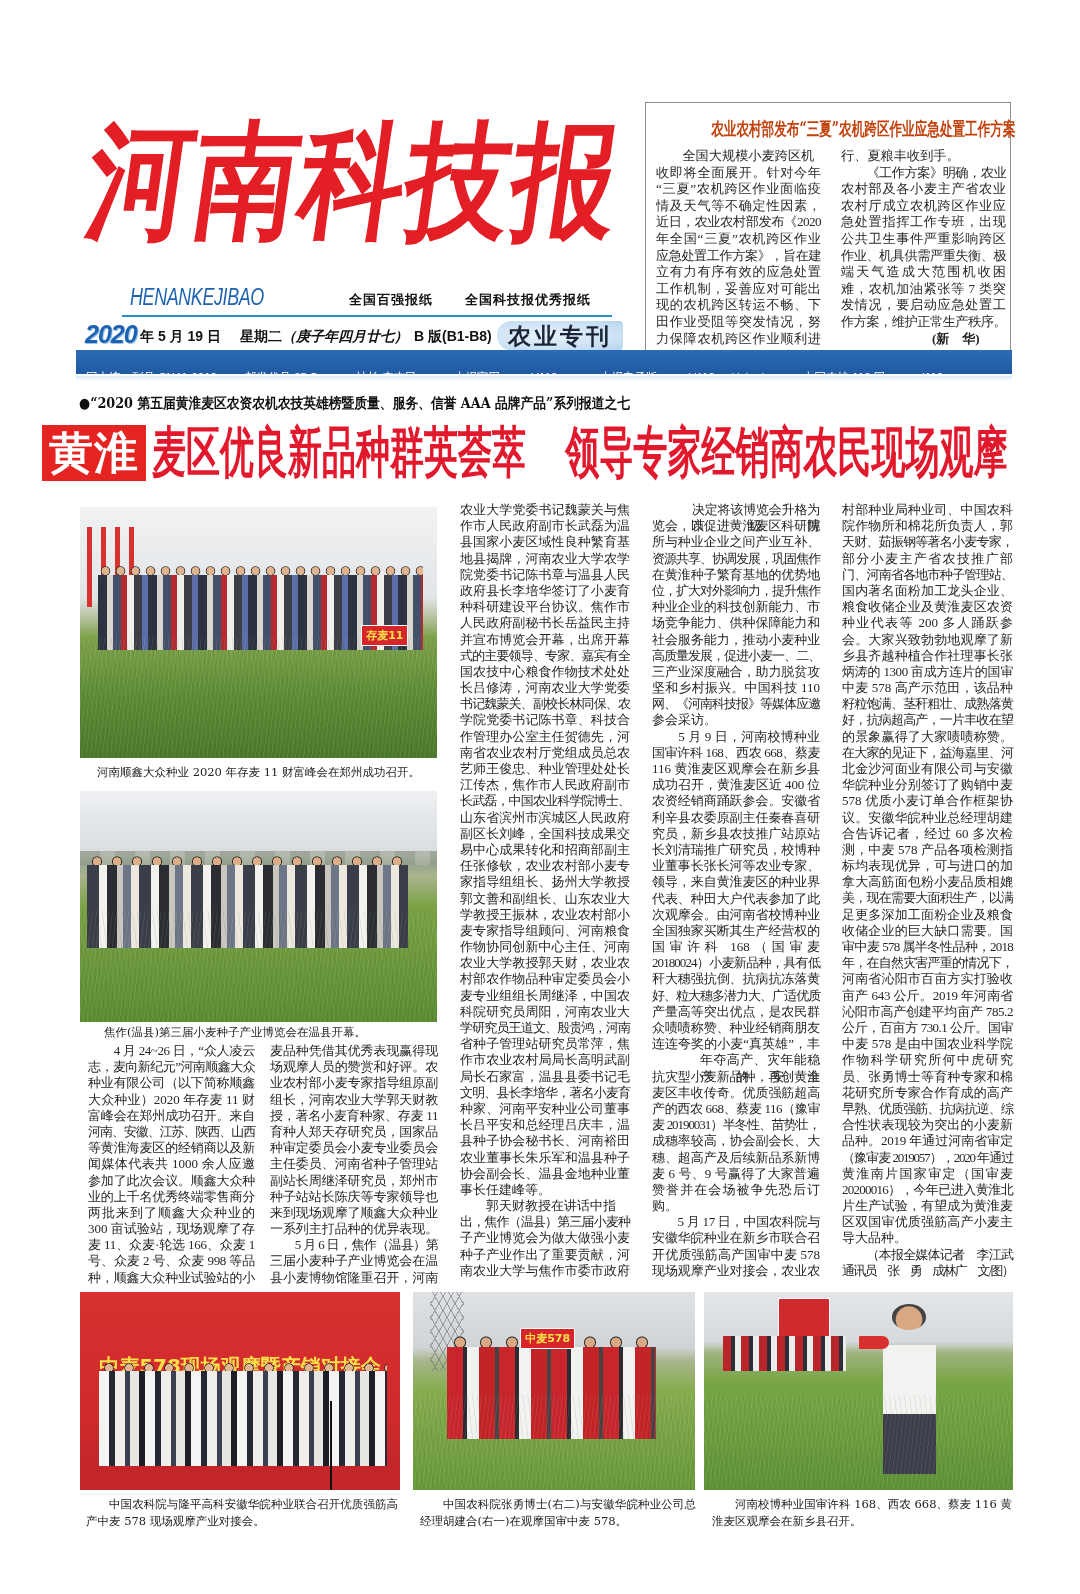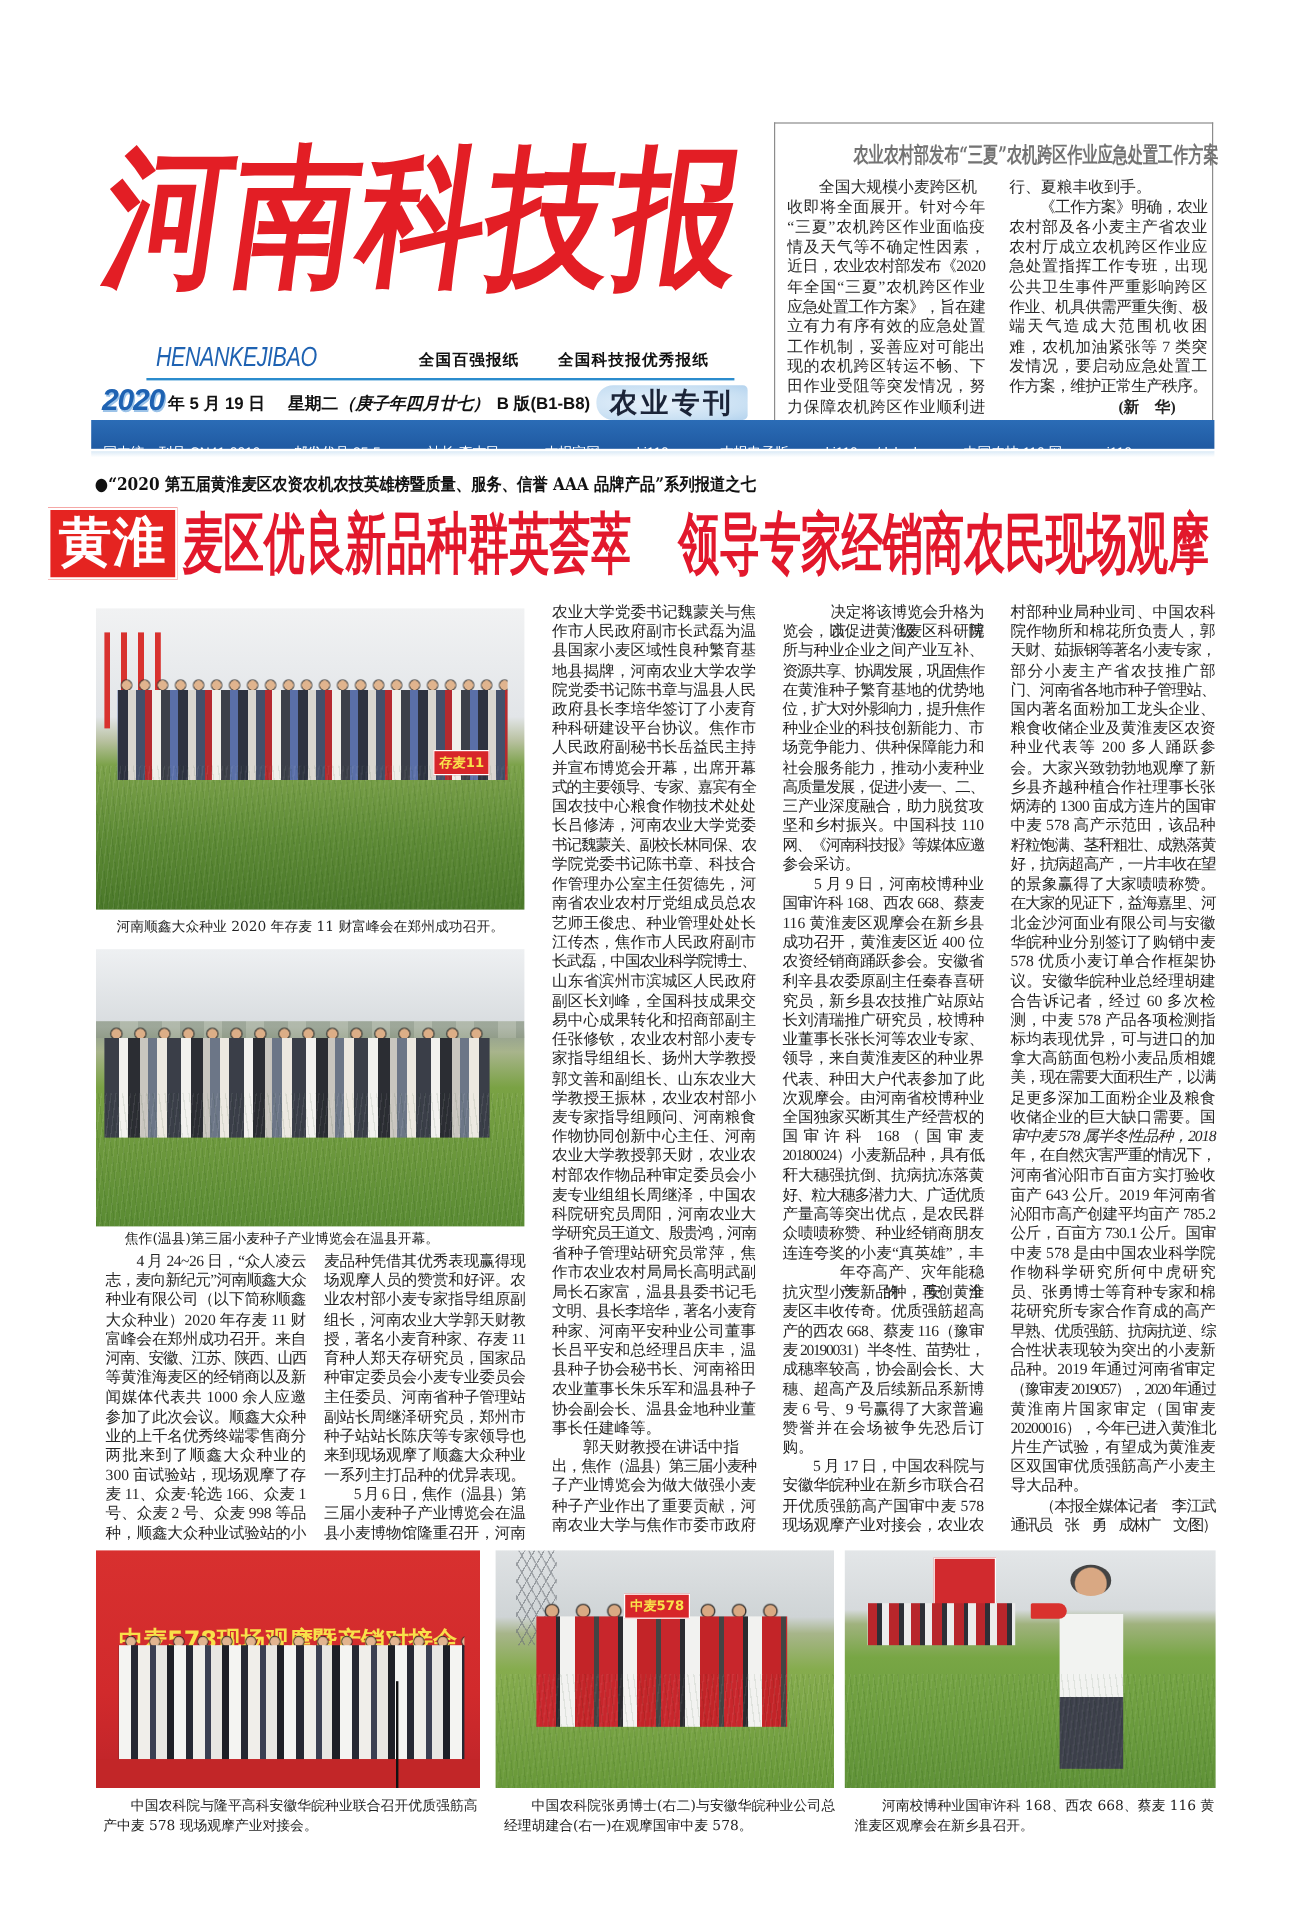--- a/index.html
+++ b/index.html
@@ -33,21 +33,21 @@
     background:linear-gradient(#2b6cb6, var(--info_bar_blue,#1f5aa2)); }
   .info-bar span { position:absolute; top:20px; font-family:"Liberation Sans", sans-serif;
     font-size:11.5px; color:#ffffff; white-space:nowrap; }
   .info-shadow { left:76px; top:376px; width:936px; height:5px;
     background:linear-gradient(#dbeaf6, #ffffff); }
 
   
   .brief { left:645px; top:102px; width:366px; height:248px; border:1px solid #8c8c8c;
     border-bottom:none; box-sizing:border-box; background:#fff; }
   .brief-title { left:0; top:14px; width:366px; text-align:center; white-space:nowrap;
-    font-family:"DejaVu Serif", serif; font-weight:bold; font-size:18px; color:#737373; }
+    font-family:"DejaVu Serif", serif; font-weight:bold; font-size:18px; color:#c2410c; }
   .brief-title span { display:inline-block; transform:scaleX(0.7); }
   .brief-col { top:45px; width:165px; font-size:13.2px; line-height:16.6px; color:#2a2a2a; }
   .brief-byline { left:286px; top:227px; font-size:13px; font-weight:bold; color:#222; white-space:nowrap; }
 
   
   .series { left:79px; top:394px; font-family:"DejaVu Serif", serif; font-weight:bold; font-size:14.5px;
     color:#111; white-space:nowrap; transform:scaleX(0.88); transform-origin:left top; }
   .tag { left:40px; top:423px; width:108px; height:60px; background:var(--tag_red,#e52421);
     color:#fff; font-family:"DejaVu Sans", sans-serif; font-weight:bold; font-size:44px;
     line-height:60px; text-align:center; letter-spacing:1px; box-shadow:0 0 0 2px #fff inset; }
@@ -364,21 +364,21 @@
     <div class="line fit" style="">华皖种业分别签订了购销中麦</div>
     <div class="line fit" style="">578 优质小麦订单合作框架协</div>
     <div class="line fit" style="">议。安徽华皖种业总经理胡建</div>
     <div class="line fit" style="">合告诉记者，经过 60 多次检</div>
     <div class="line fit" style="">测，中麦 578 产品各项检测指</div>
     <div class="line fit" style="">标均表现优异，可与进口的加</div>
     <div class="line fit" style="">拿大高筋面包粉小麦品质相媲</div>
     <div class="line fit" style="letter-spacing: -0.94px; font-family: Liberation Mono, monospace;">美，现在需要大面积生产，以满</div>
     <div class="line fit" style="">足更多深加工面粉企业及粮食</div>
     <div class="line fit" style="">收储企业的巨大缺口需要。国</div>
-    <div class="line fit" style="letter-spacing: -0.73px; font-style: italic;">审中麦 578 属半冬性品种，2018</div>
+    <div class="line fit" style="letter-spacing: -0.73px;">审中麦 578 属半冬性品种，2018</div>
     <div class="line fit" style="letter-spacing: -0.94px;">年，在自然灾害严重的情况下，</div>
     <div class="line fit" style="">河南省沁阳市百亩方实打验收</div>
     <div class="line fit" style="letter-spacing: -0.22px;">亩产 643 公斤。2019 年河南省</div>
     <div class="line fit" style="letter-spacing: -0.41px;">沁阳市高产创建平均亩产 785.2</div>
     <div class="line fit" style="letter-spacing: -0.58px;">公斤，百亩方 730.1 公斤。国审</div>
     <div class="line fit" style="">中麦 578 是由中国农业科学院</div>
     <div class="line fit" style="">作物科学研究所何中虎研究</div>
     <div class="line fit" style="">员、张勇博士等育种专家和棉</div>
     <div class="line fit" style="">花研究所专家合作育成的高产</div>
     <div class="line fit" style="letter-spacing: -0.94px;">早熟、优质强筋、抗病抗逆、综</div>

